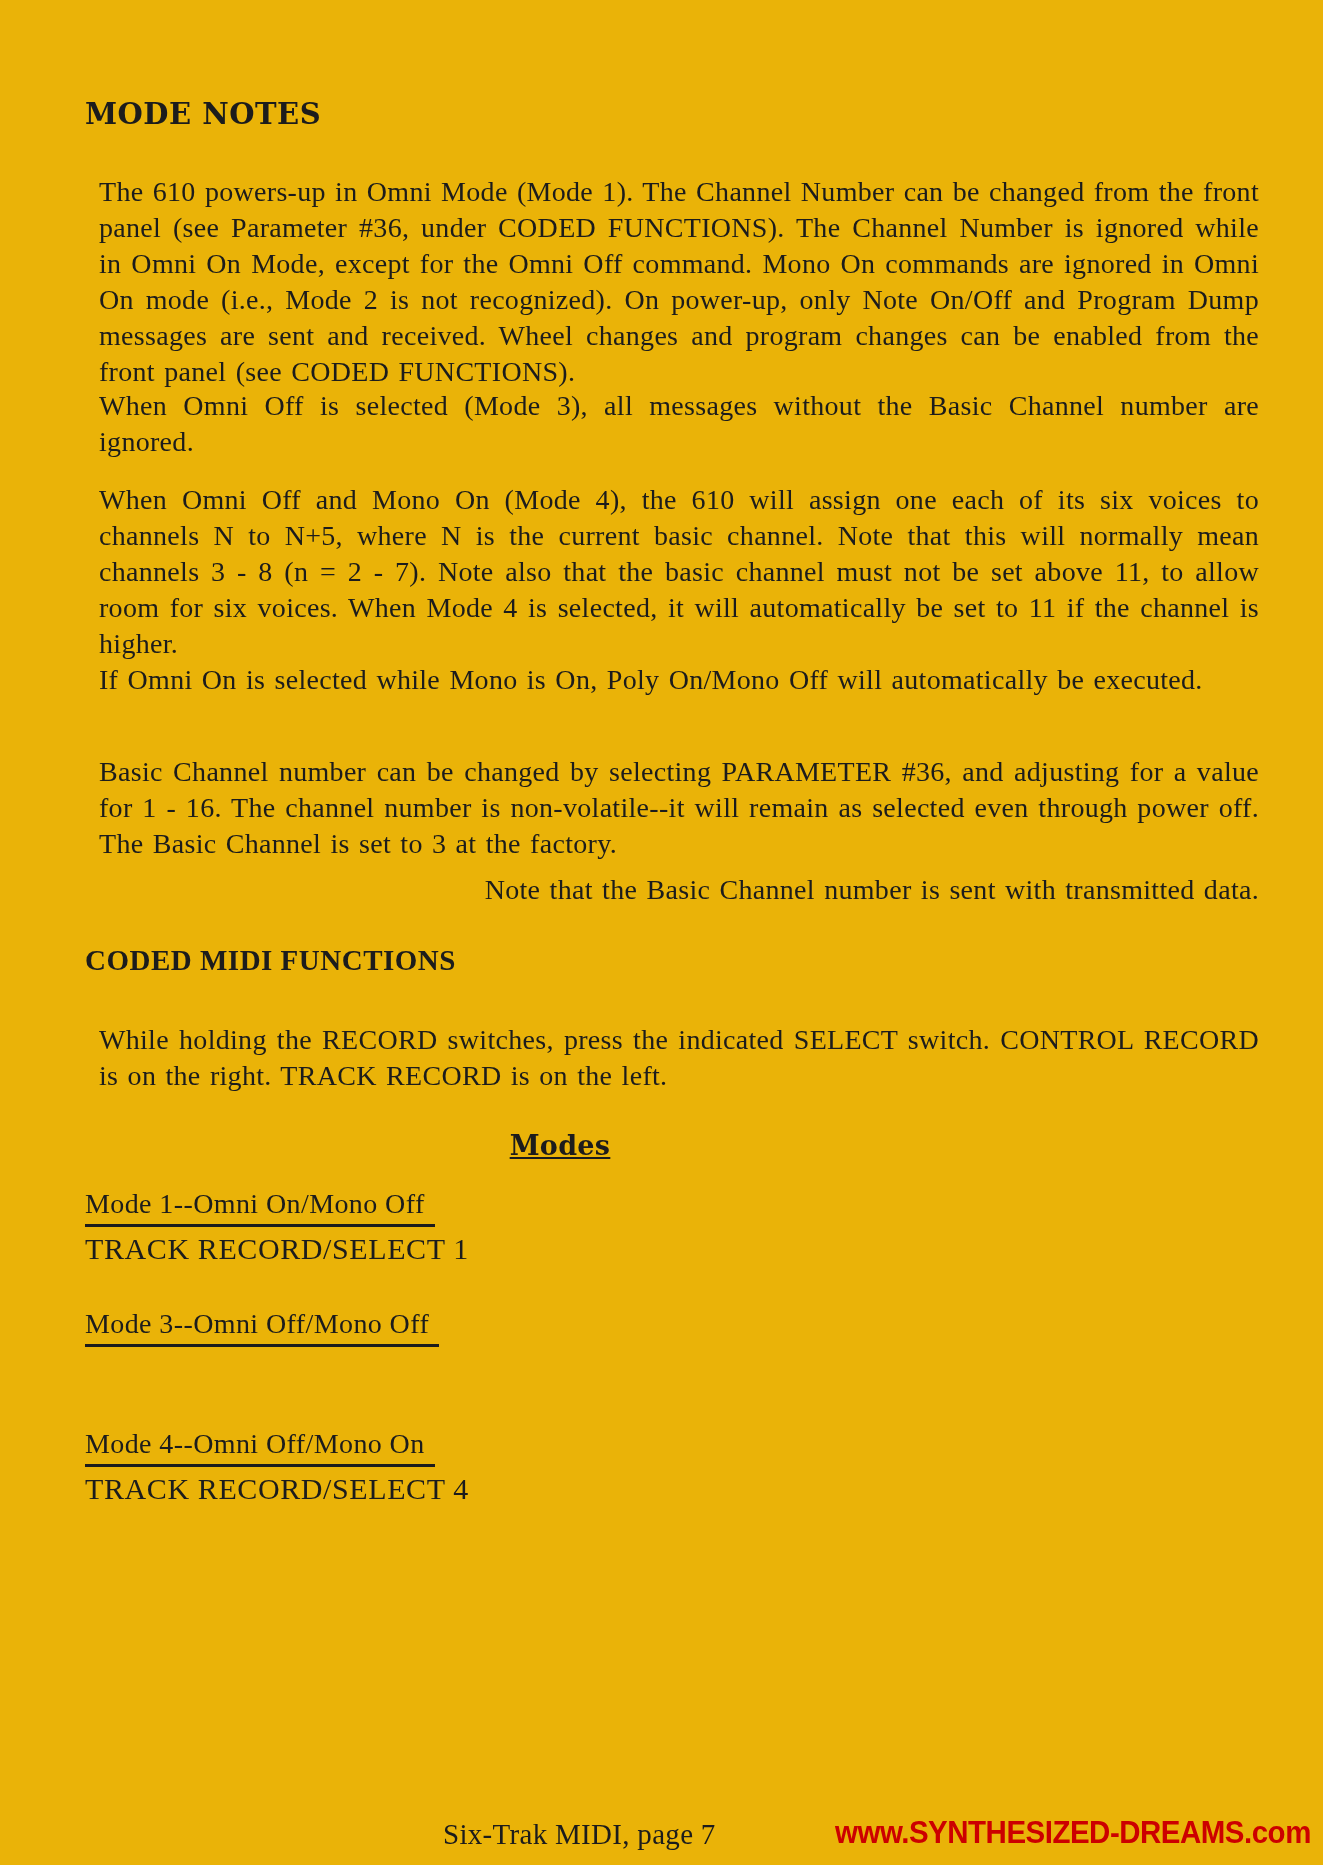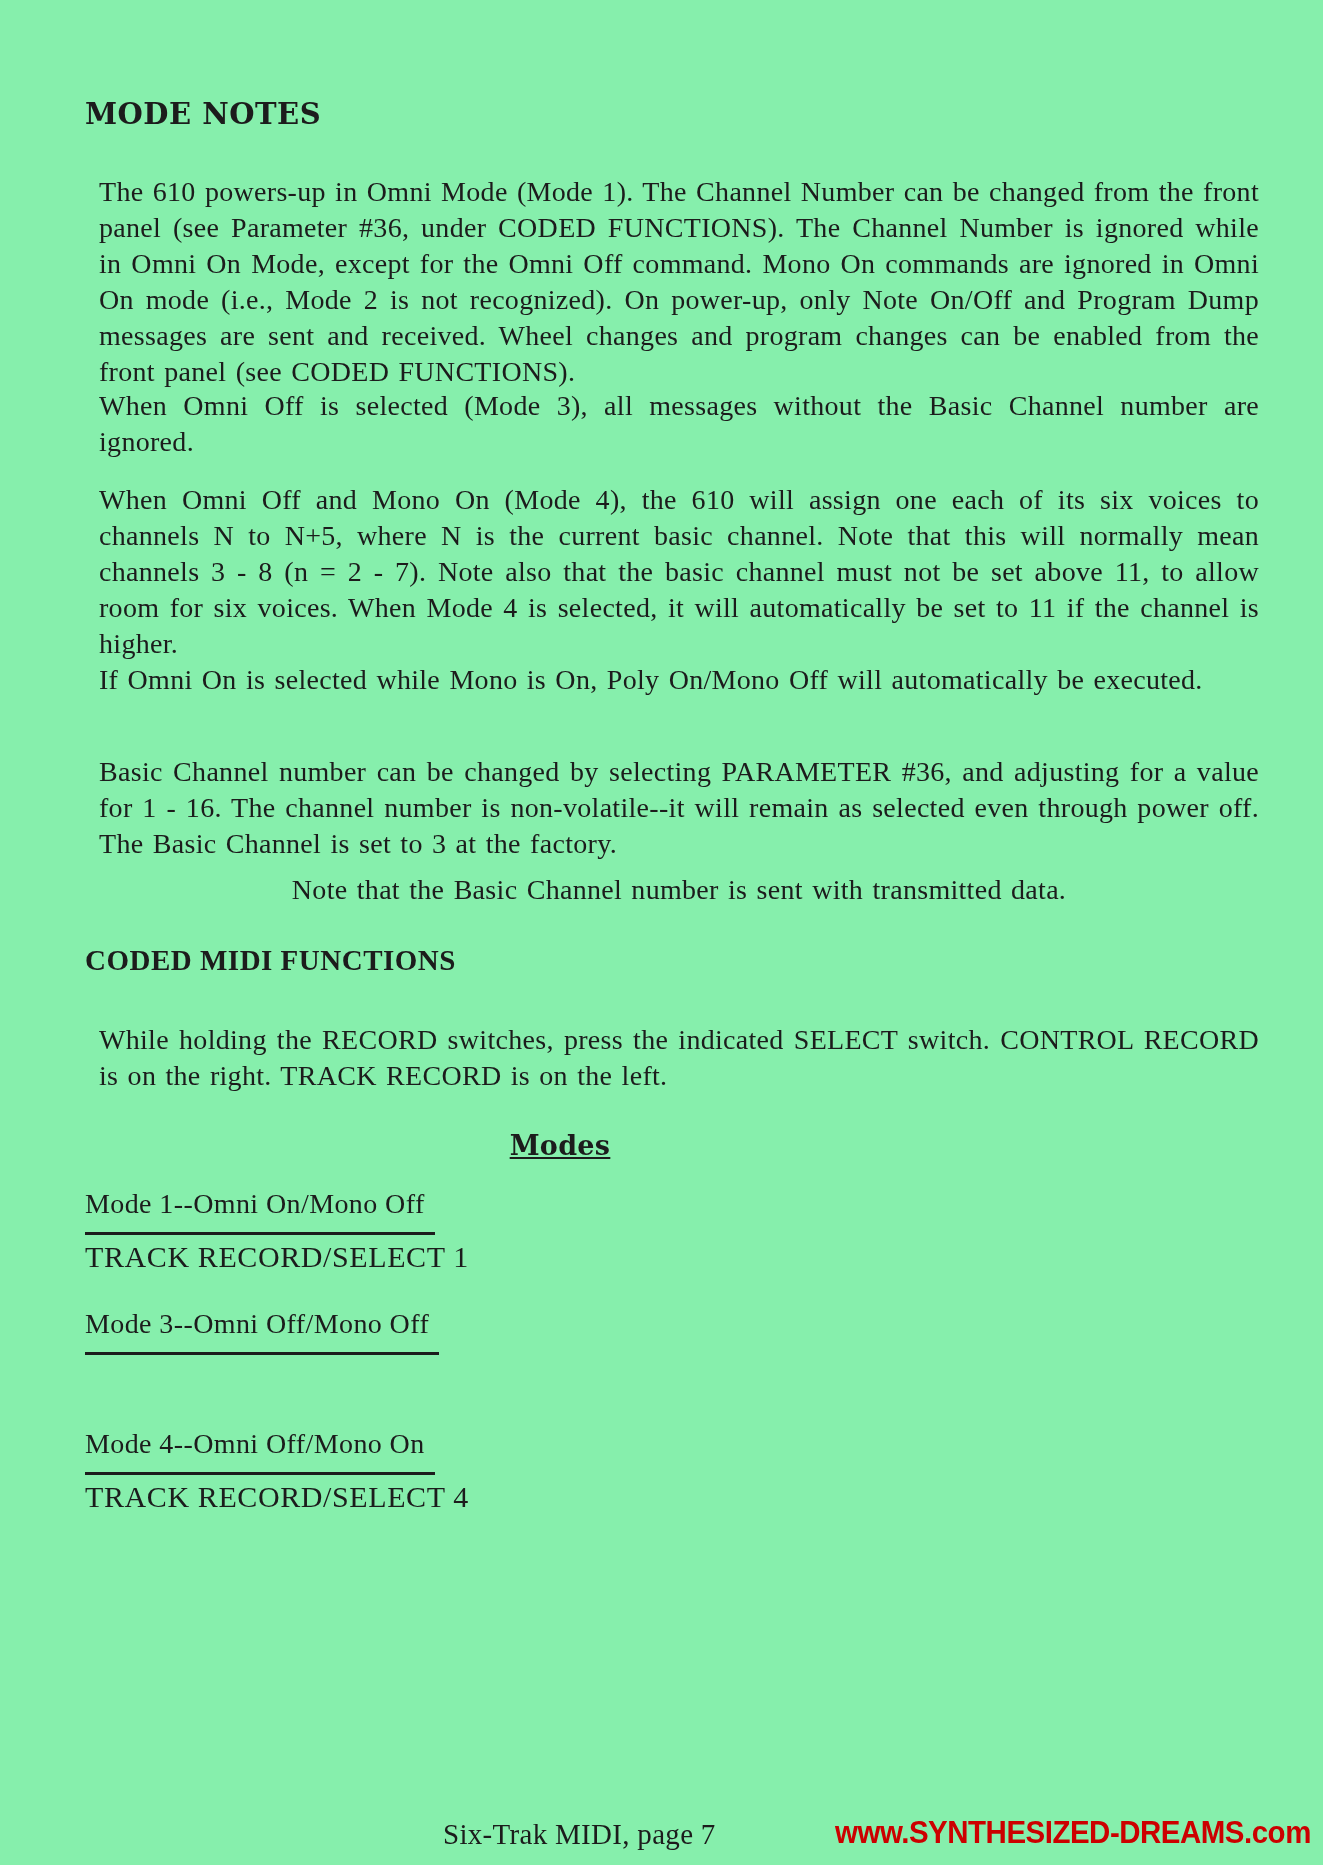--- a/index.html
+++ b/index.html
@@ -21,37 +21,37 @@
     font-family: "DejaVu Serif", serif;
   }
   .para {
     margin: 14px;
     font-size: 28px;
     line-height: 36px;
     letter-spacing: 0.3px;
     word-spacing: 2px;
     text-align: justify;
   }
-  .para-last { text-align: center; }
+  .para-last { text-align: right; }
   .h-modes {
     font-weight: 700;
     font-size: 27px;
     letter-spacing: 0.3px;
     text-align: center;
     width: 1000px;
     left: 60px;
     font-family: "DejaVu Serif", serif;
   }
   .mode-block { }
   .mode-title {
     display: inline-block;
     font-size: 28px;
     letter-spacing: 0.4px;
     border-bottom: 3px solid #1c1c1c;
-    padding-bottom: 12px;
+    padding-bottom: 4px;
     padding-right: 10px;
   }
   .mode-action {
     font-size: 30px;
     letter-spacing: 0.6px;
     margin-top: 5px;
   }
   .footer-left {
     position: absolute;
     left: 443px;
@@ -67,21 +67,21 @@
     font-weight: 700;
     font-size: 31px;
     letter-spacing: -0.5px;
     transform: scaleX(0.95);
     transform-origin: right center;
   }
 </style>
 </head>
 <body>
 
-<div class="page" style="color: rgb(28, 28, 28); background: #86efac;">
+<div class="page" style="color: rgb(28, 28, 28); background: #eab308;">
 
   <div class="abs h-sec" style="top: 97px;">MODE NOTES</div>
 
   <p class="abs para" style="top: 160px;">The 610 powers-up in Omni Mode (Mode 1). The Channel Number can be changed from the front panel (see Parameter #36, under CODED FUNCTIONS). The Channel Number is ignored while in Omni On Mode, except for the Omni Off command. Mono On commands are ignored in Omni On mode (i.e., Mode 2 is not recognized). On power-up, only Note On/Off and Program Dump messages are sent and received. Wheel changes and program changes can be enabled from the front panel (see CODED FUNCTIONS).</p>
 
   <p class="abs para" style="top: 374px;">When Omni Off is selected (Mode 3), all messages without the Basic Channel number are ignored.</p>
 
   <p class="abs para" style="top: 468px;">When Omni Off and Mono On (Mode 4), the 610 will assign one each of its six voices to channels N to N+5, where N is the current basic channel. Note that this will normally mean channels 3 - 8 (n = 2 - 7). Note also that the basic channel must not be set above 11, to allow room for six voices. When Mode 4 is selected, it will automatically be set to 11 if the channel is higher.</p>
 
   <p class="abs para" style="top: 648px;">If Omni On is selected while Mono is On, Poly On/Mono Off will automatically be executed.</p>

